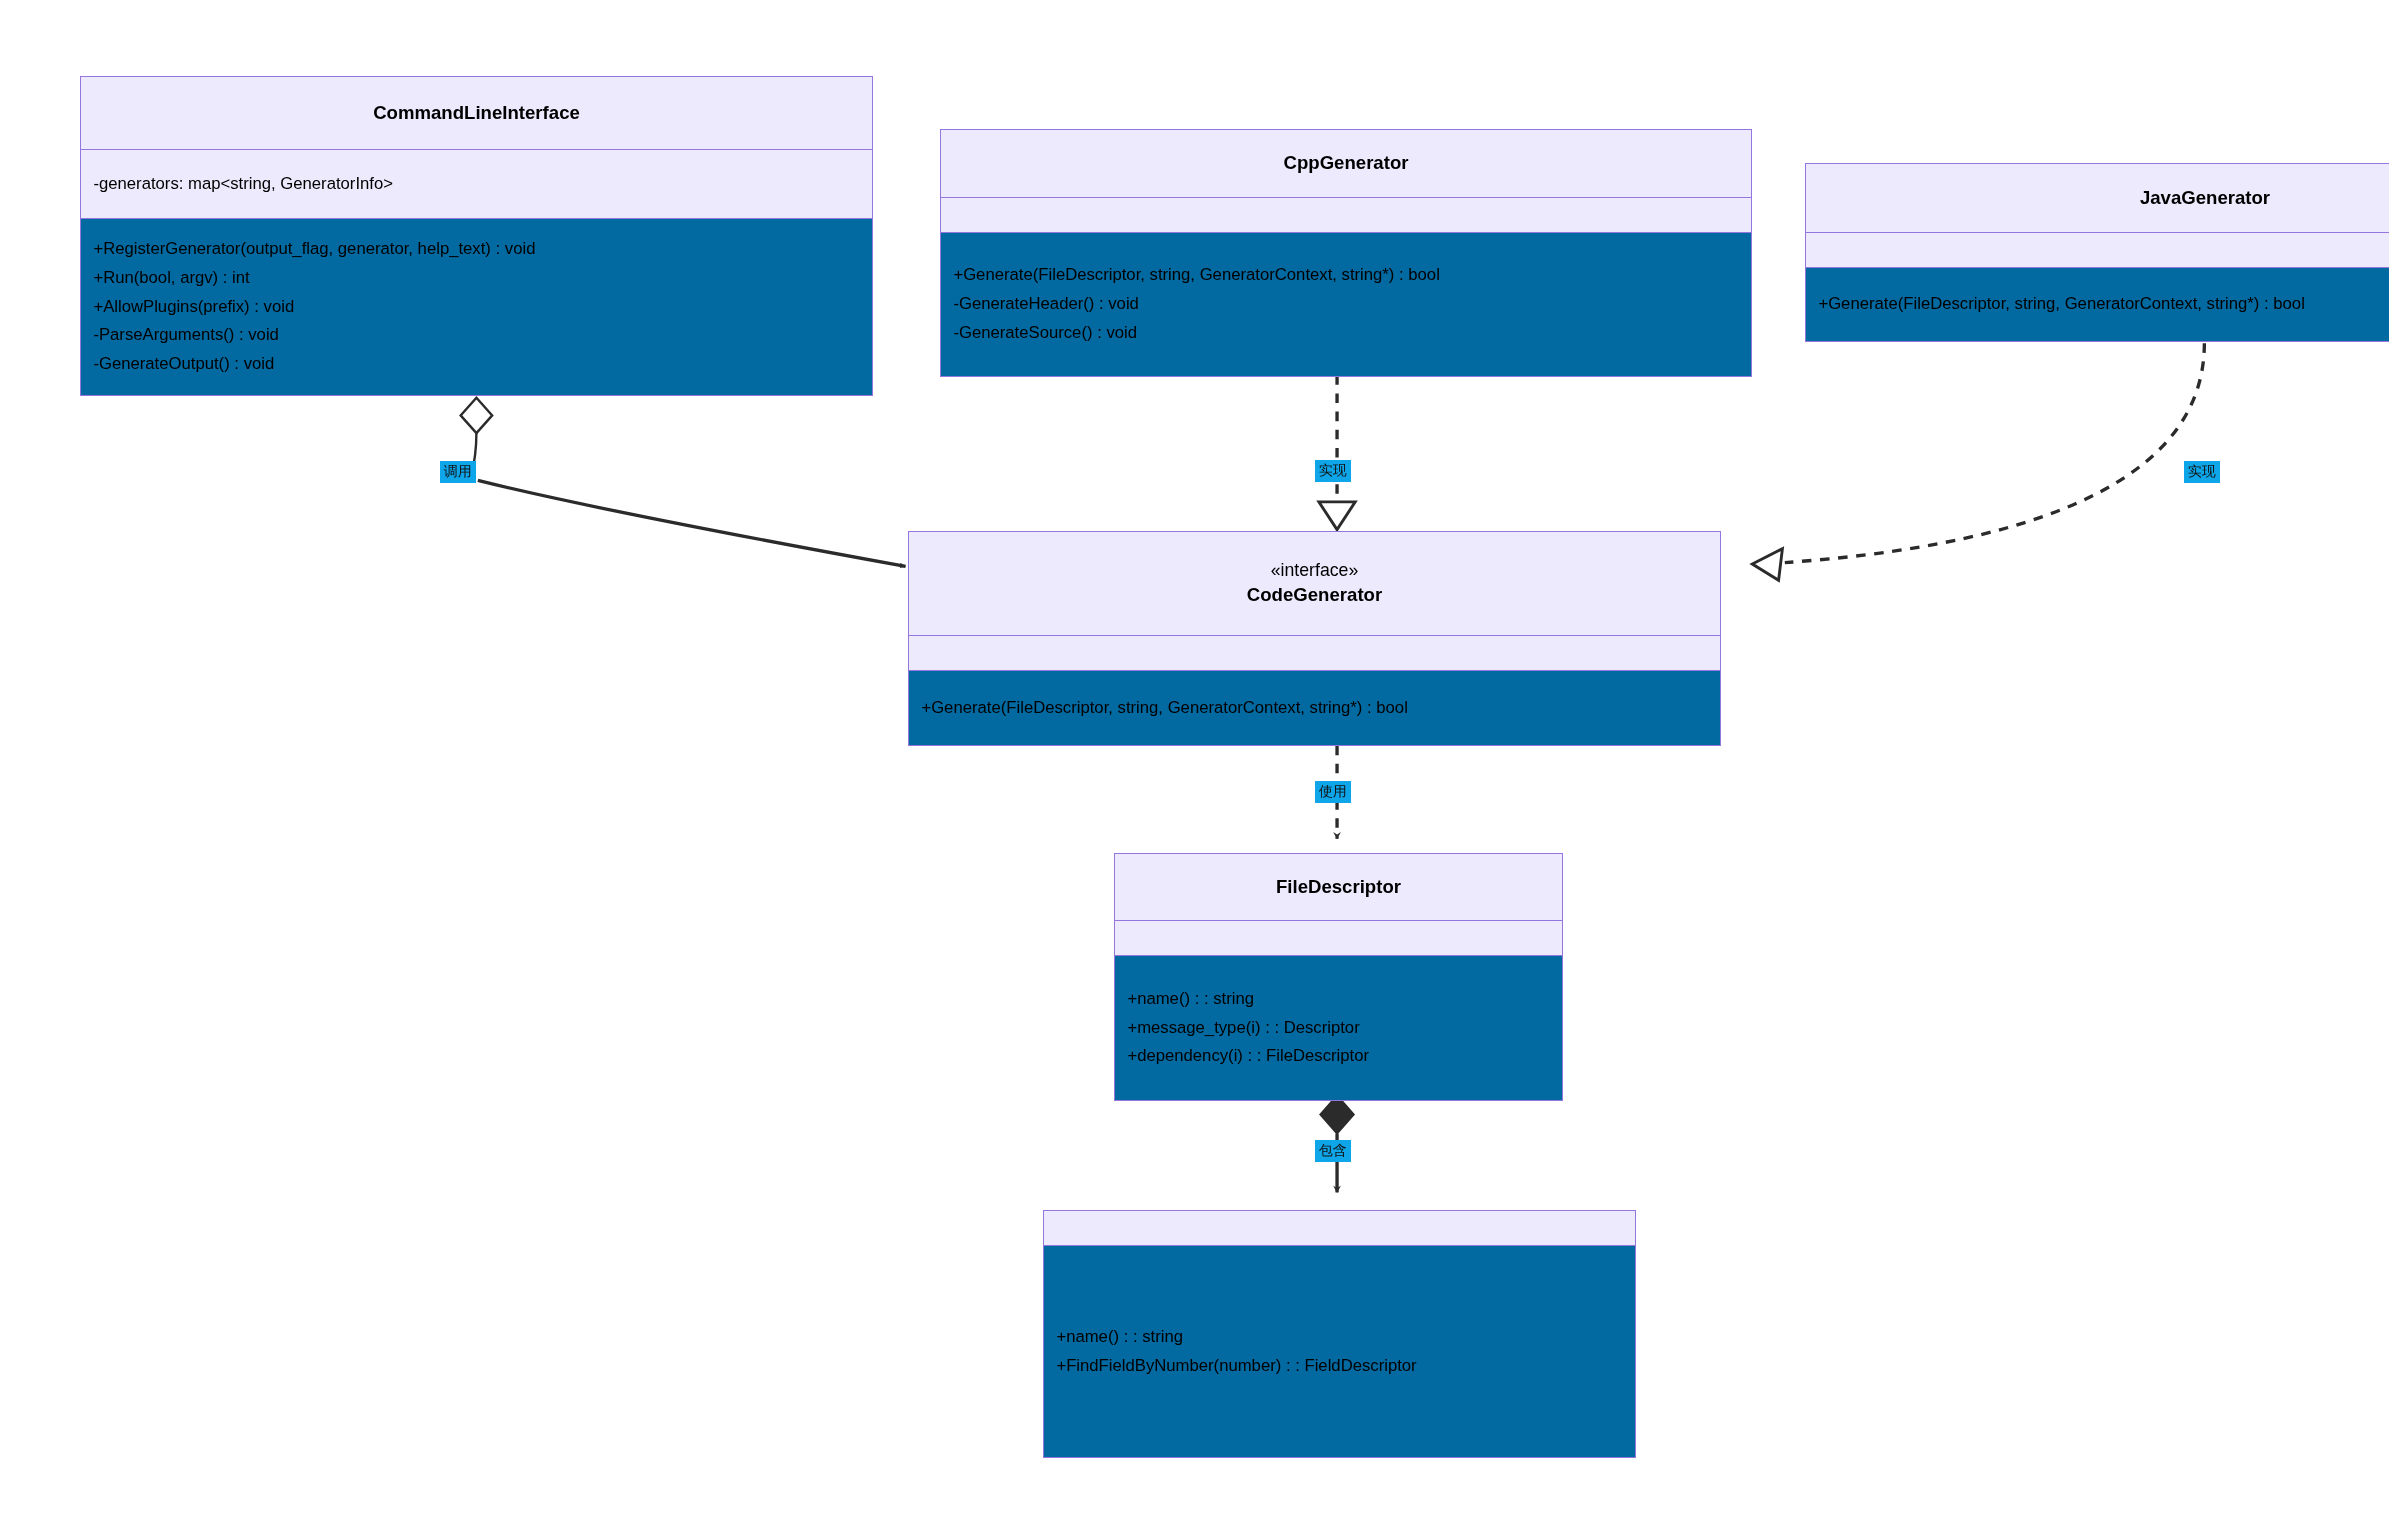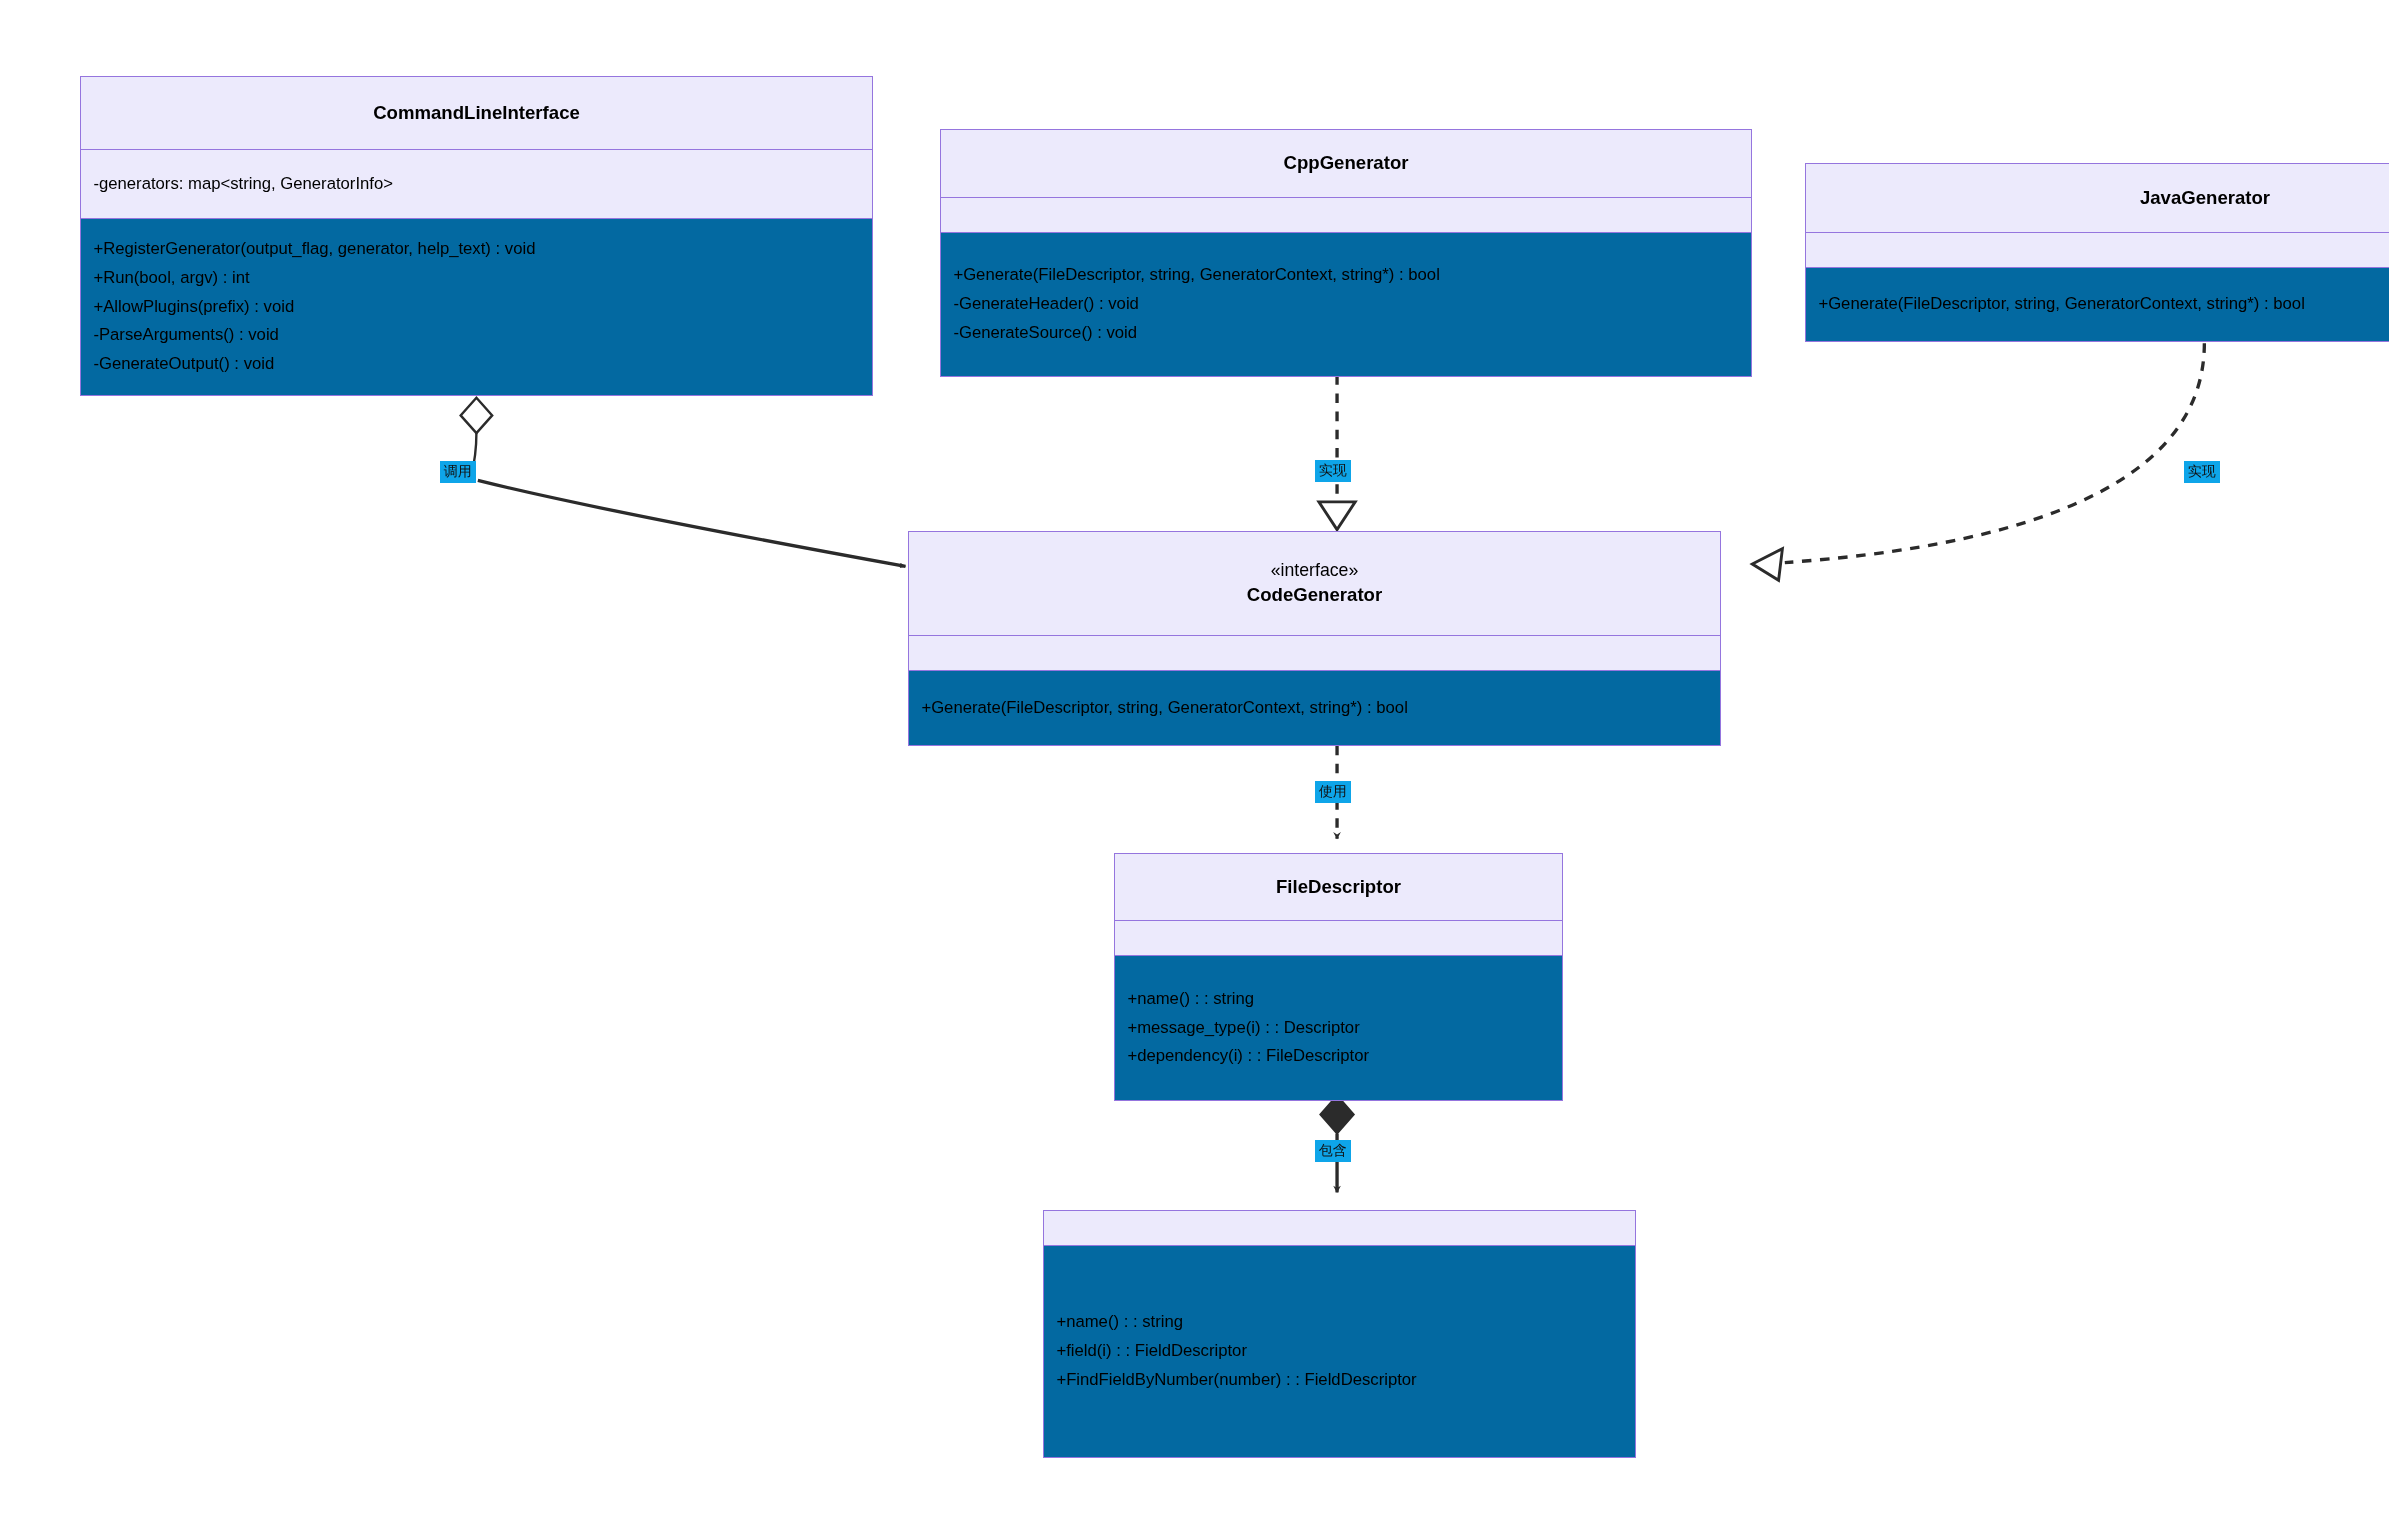--- a/index.html
+++ b/index.html
@@ -200,21 +200,20 @@
       <div class="uml-line">+name() : : string</div>
       <div class="uml-line">+message_type(i) : : Descriptor</div>
       <div class="uml-line">+dependency(i) : : FileDescriptor</div>
     </div>
   </div>
 
   <div class="uml-class" style="left:1043px; top:1210px; width:593px; height:248px;">
     <div class="uml-attrs" style="height:35px;"></div>
     <div class="uml-methods">
       <div class="uml-line">+name() : : string</div>
-      <div class="uml-line">+field(i) : : FieldDescriptor</div>
       <div class="uml-line">+FindFieldByNumber(number) : : FieldDescriptor</div>
     </div>
   </div>
 
   <div class="edge-label" style="left:440px; top:461px;">调用</div>
 
   <div class="edge-label" style="left:1315px; top:460px;">实现</div>
 
   <div class="edge-label" style="left:2184px; top:461px;">实现</div>
 

